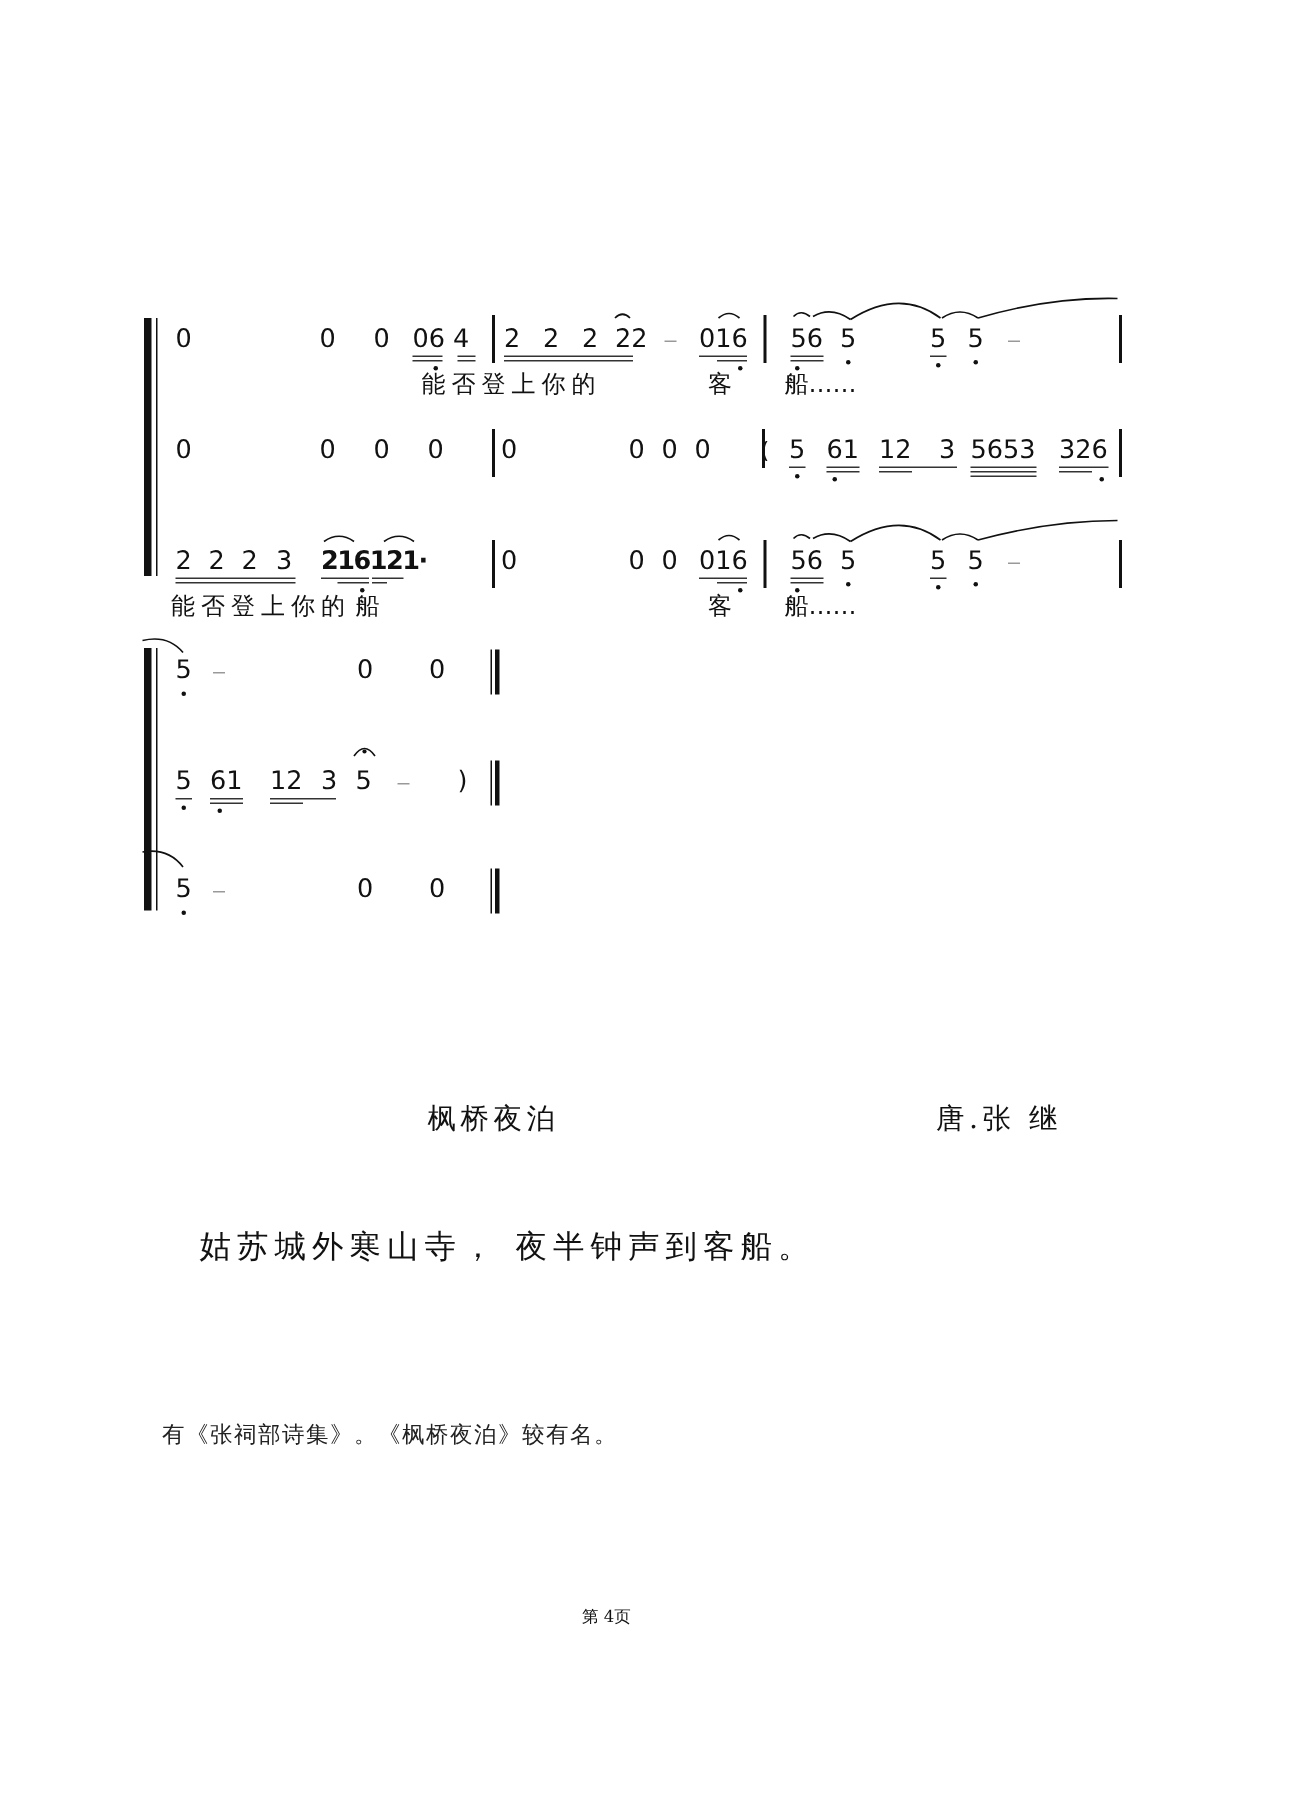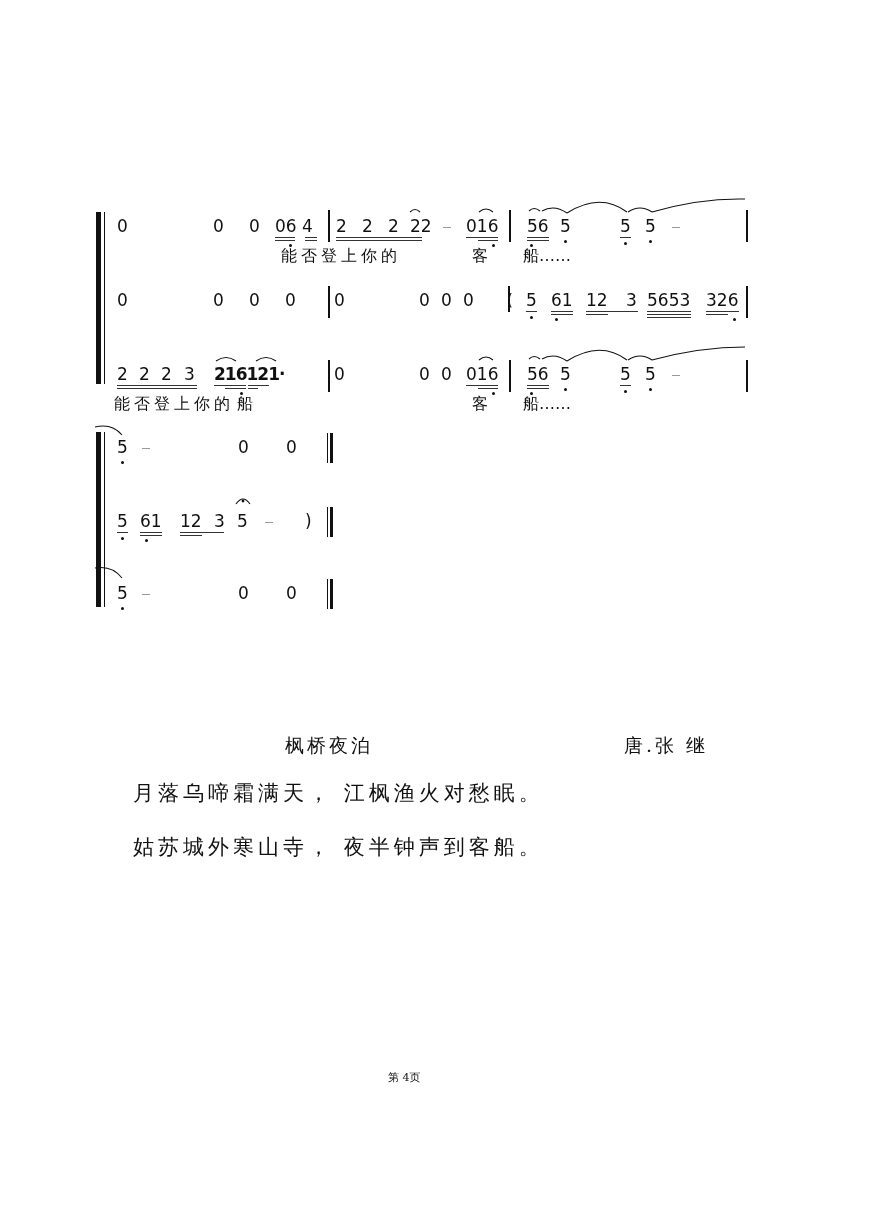--- a/index.html
+++ b/index.html
@@ -297,18 +297,18 @@
     <div class="dot" style="left:121px; top:24px;"></div>
     <div class="dash" style="left:142px; top:11px;"></div>
     <span class="note" style="left:238px; top:0;">0</span>
     <span class="note" style="left:286px; top:0;">0</span>
     <div class="dbl-bar" style="left:327px; top:-4px;"></div>
   </div>
 
 
   <div class="poem-title">枫桥夜泊</div>
   <div class="poem-author">唐.张  继</div>
-  <div class="poem-line" style="top:779px;">月落乌啼霜满天， 江枫渔火对愁眠。</div>
-  <div class="poem-line" style="top:817px;margin-top:16px;">姑苏城外寒山寺， 夜半钟声到客船。</div>
-
+  <div class="poem-line" style="top:817px;">姑苏城外寒山寺， 夜半钟声到客船。</div>
+
+  <div class="bio-line" style="top:947px;">有《张祠部诗集》。《枫桥夜泊》较有名。</div>
 
   <div class="page-num">第 4页</div>
 </div>
 
 </body></html>

